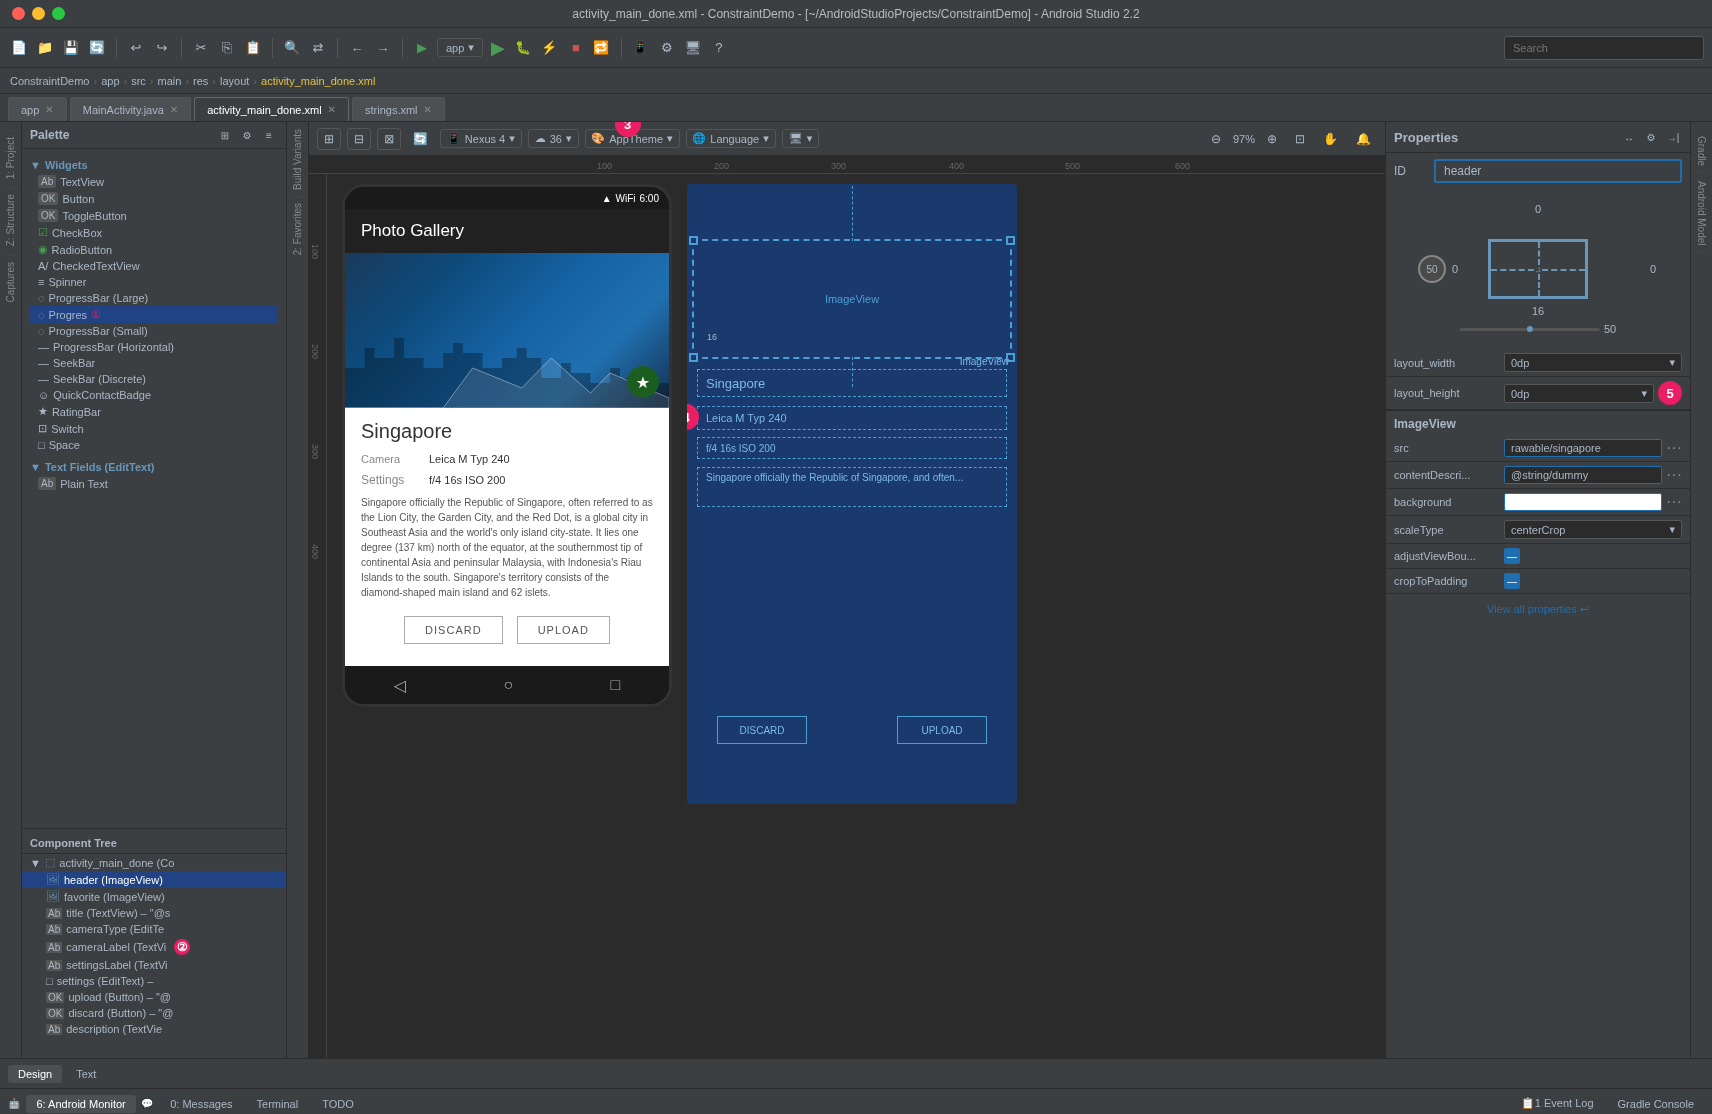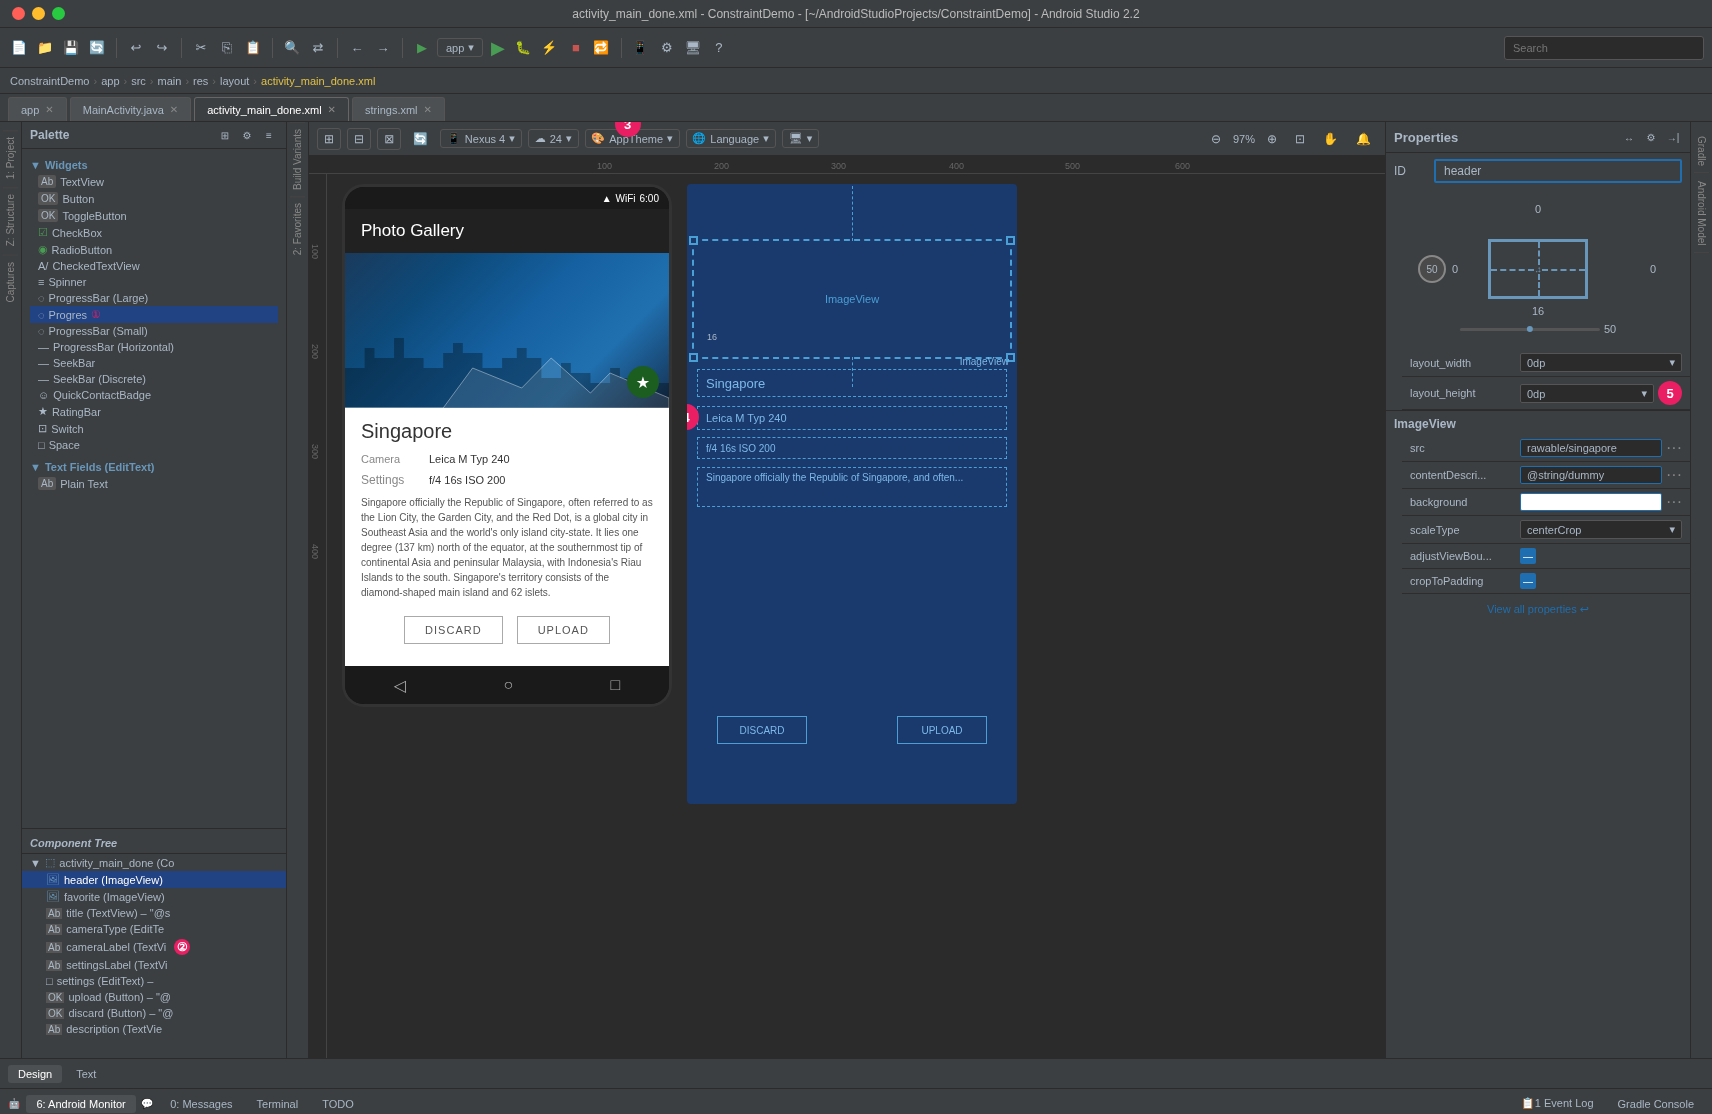--- a/index.html
+++ b/index.html
@@ -37,36 +37,36 @@
     #palette-title { font-size: 12px; font-weight: bold; color: #a9b7c6; }
     #palette-icons { display: flex; gap: 4px; }
     #palette-content { flex: 1; overflow-y: auto; padding: 4px 0; font-size: 11px; }
     .palette-section { padding: 2px 8px; }
     .palette-section-title { font-weight: bold; color: #6897bb; padding: 4px 0 2px 0; display: flex; align-items: center; gap: 4px; }
     .palette-item { padding: 2px 8px; display: flex; align-items: center; gap: 4px; cursor: pointer; color: #a9b7c6; }
     .palette-item.selected { background: #214283; }
 
     
     #component-tree { border-top: 1px solid #2b2b2b; height: 230px; overflow-y: auto; font-size: 11px; padding: 4px 0; }
-    .tree-header { padding: 4px 8px; font-weight: bold; color: #a9b7c6; border-bottom: 1px solid #2b2b2b; font-style: italic; }
+    .tree-header { padding: 4px 8px; font-weight: bold; color: #a9b7c6; border-bottom: 1px solid #2b2b2b; }
     .tree-item { padding: 2px 8px; display: flex; align-items: center; gap: 4px; cursor: pointer; color: #a9b7c6; white-space: nowrap; }
     .tree-item.selected { background: #214283; color: #fff; }
 
     
     #center { flex: 1; background: #3c3f41; display: flex; flex-direction: column; overflow: hidden; }
     #design-toolbar { height: 34px; background: #3c3f41; border-bottom: 1px solid #2b2b2b; display: flex; align-items: center; padding: 0 8px; gap: 6px; }
     .dt-btn { background: none; border: none; color: #a9b7c6; cursor: pointer; font-size: 12px; padding: 3px 6px; border-radius: 3px; }
     .dt-dropdown { background: #3c3f41; border: 1px solid #555; color: #a9b7c6; font-size: 11px; padding: 2px 6px; border-radius: 3px; cursor: pointer; display: flex; align-items: center; gap: 4px; }
     #design-canvas { flex: 1; overflow: hidden; position: relative; background: #2b2b2b; }
 
     
     #right-panel { width: 305px; background: #3c3f41; border-left: 1px solid #2b2b2b; display: flex; flex-direction: column; overflow-y: auto; }
     #props-header { display: flex; align-items: center; justify-content: space-between; padding: 6px 8px; border-bottom: 1px solid #2b2b2b; }
     #props-title { font-size: 13px; font-weight: bold; color: #a9b7c6; }
-    .prop-row { display: flex; align-items: center; padding: 4px 8px; border-bottom: 1px solid #2d2d2d; margin-left: 16px; }
+    .prop-row { display: flex; align-items: center; padding: 4px 8px; border-bottom: 1px solid #2d2d2d; }
     .prop-label { width: 110px; font-size: 11px; color: #a9b7c6; flex-shrink: 0; }
     .prop-value { flex: 1; background: #2b2b2b; border: 1px solid #1e6eb0; color: #a9b7c6; font-size: 11px; padding: 2px 6px; border-radius: 2px; display: flex; align-items: center; }
     .prop-dropdown { flex: 1; display: flex; align-items: flex-end; justify-content: space-between; background: #2b2b2b; border: 1px solid #555; padding: 2px 6px; border-radius: 2px; font-size: 11px; cursor: pointer; }
 
     
     #constraint-widget { padding: 12px; display: flex; align-items: center; justify-content: center; position: relative; height: 160px; }
     .cw-outer { position: relative; width: 220px; height: 140px; }
 
     
     .section-title { padding: 6px 8px 4px; font-size: 12px; font-weight: bold; color: #a9b7c6; border-top: 1px solid #2b2b2b; }
@@ -296,21 +296,21 @@
       <button class="dt-btn" style="border:1px solid #555;">⊟</button>
       <button class="dt-btn" style="border:1px solid #555;">⊠</button>
       <button class="dt-btn">🔄</button>
       <div class="dt-dropdown">
         <span>📱</span>
         <span>Nexus 4</span>
         <span>▾</span>
       </div>
       <div class="dt-dropdown">
         <span>☁</span>
-        <span>24</span>
+        <span>36</span>
         <span>▾</span>
       </div>
 
       <div style="position:relative; display:inline-flex;">
         <div class="dt-dropdown">
           <span>🎨</span>
           <span>AppTheme</span>
           <span>▾</span>
         </div>
         <div style="position:absolute; top:-18px; left:30px; width:26px; height:26px; border-radius:50%; background:#e91e63; color:white; font-size:13px; font-weight:bold; display:flex; align-items:center; justify-content:center; z-index:20;">3</div>

